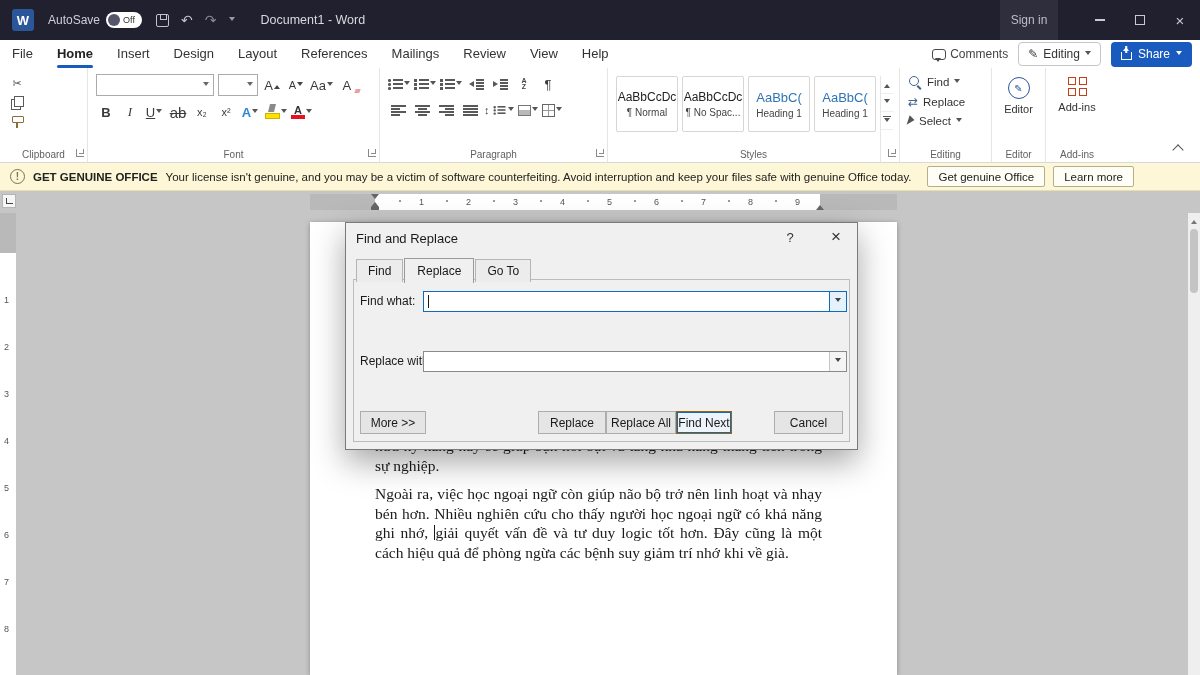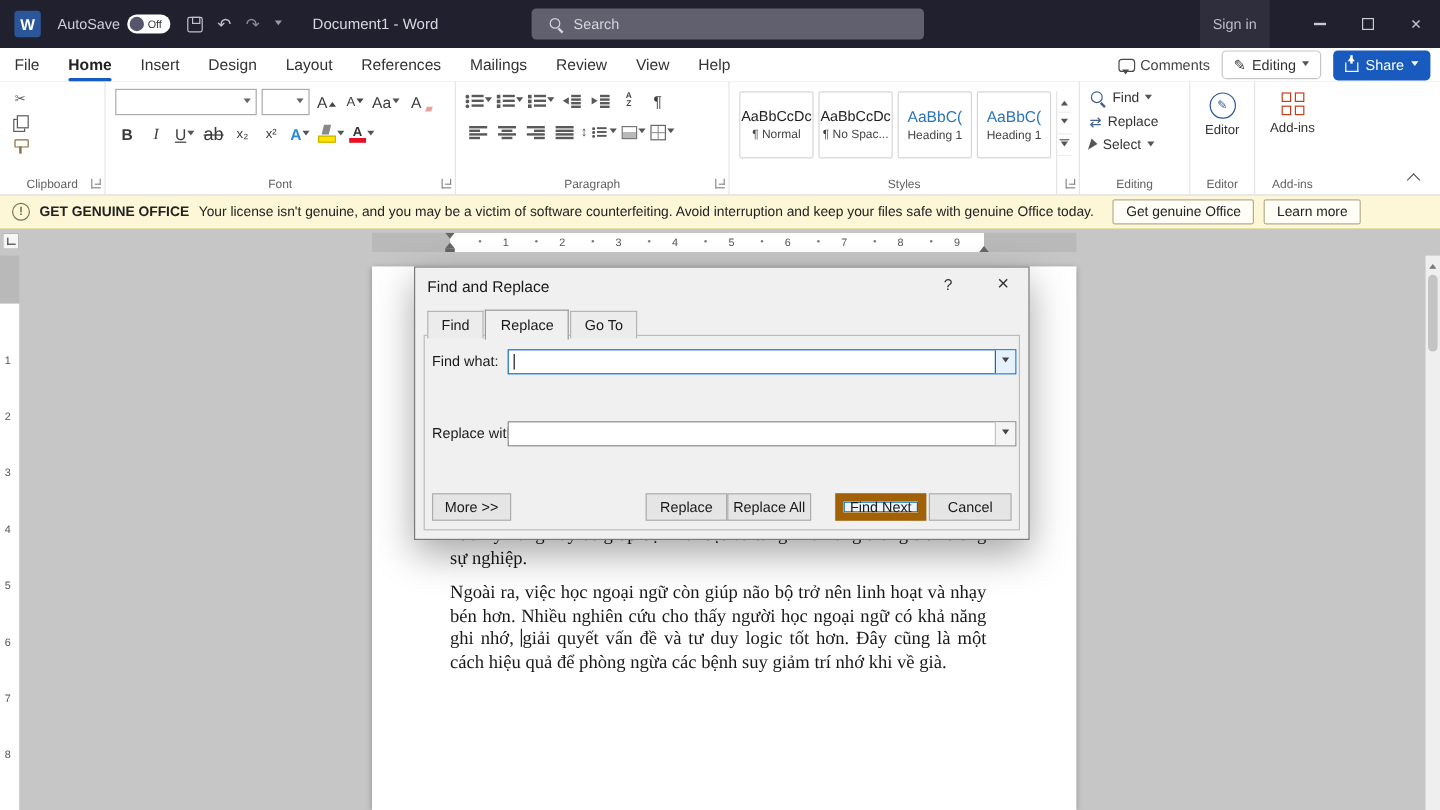--- a/index.html
+++ b/index.html
@@ -192,21 +192,21 @@
   .dcombo.find{top:11px;border:1px solid #0f6cbd}
   .dcombo.repl{top:71px}
   .dcaret-in{width:1px;height:13px;background:#1a1a1a;margin:3px 0 0 4px}
   .dcb{margin-left:auto;width:17px;border-left:1px solid #c5c5c5;background:#f4f4f4;display:flex;align-items:center;justify-content:center}
   .dcb .caret{border-top-color:#444}
   .dcombo.find .dcb{background:#e5f1fb;border-left-color:#0f6cbd}
   .dbtn{position:absolute;top:131px;height:23px;border:1px solid #adadad;background:#e5e5e5;font-size:12px;color:#1a1a1a;display:flex;align-items:center;justify-content:center}
   .b-more{left:6px;width:66px}
   .b-repl{left:184px;width:68px}
   .b-replall{left:252px;width:70px}
-  .b-findnext{left:342px;width:76px;border:7px solid #a16207;box-shadow:inset 0 0 0 1px #0f6cbd;background:#eef4fb}
+  .b-findnext{left:322px;width:56px;border:1px solid #a16207;box-shadow:inset 0 0 0 1px #0f6cbd;background:#eef4fb}
   .b-cancel{left:420px;width:69px}
 </style>
 </head>
 <body>
 
 <div class="app">
 
   <div class="titlebar">
     <div class="wlogo">
         <span>W</span>
@@ -218,24 +218,20 @@
           <span class="tstate">Off</span>
         </span>
     </div>
     <div class="qat">
       <span class="svic"></span>
       <span class="qglyph">↶</span>
       <span class="qglyph dim">↷</span>
       <span class="caret"></span>
     </div>
     <div class="doctitle">Document1 - Word</div>
-    <div class="tsearch">
-      <span class="magw"></span>
-      <span class="stext">Search</span>
-    </div>
     <div class="signin">Sign in</div>
     <div class="winbtns">
       <span class="winbtn">
           <span class="mnic"></span>
         </span>
       <span class="winbtn">
           <span class="mxic"></span>
         </span>
       <span class="winbtn">
           <span>×</span>

